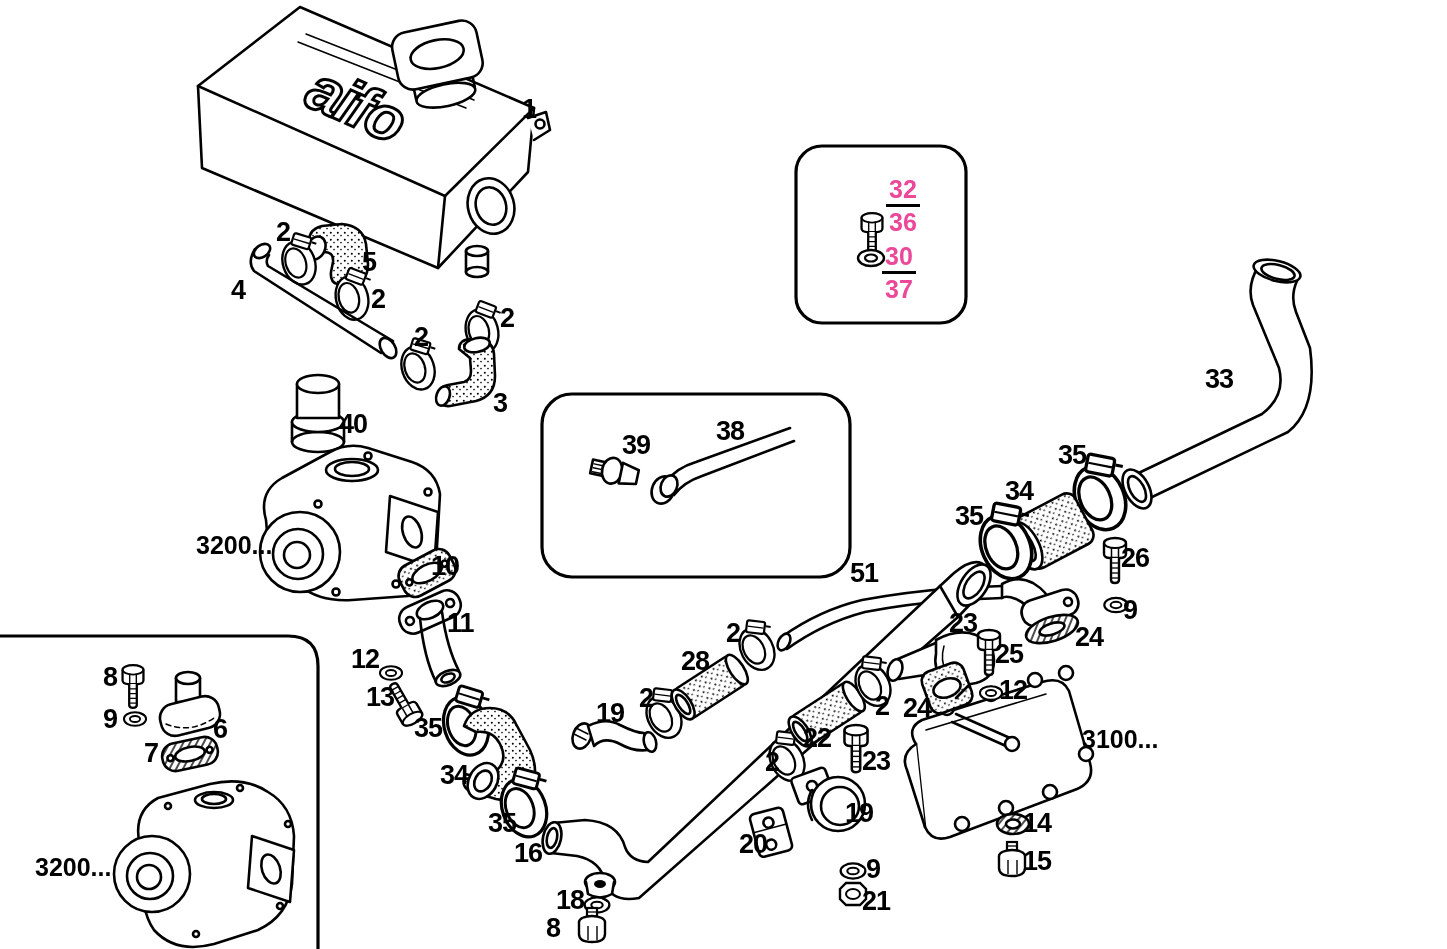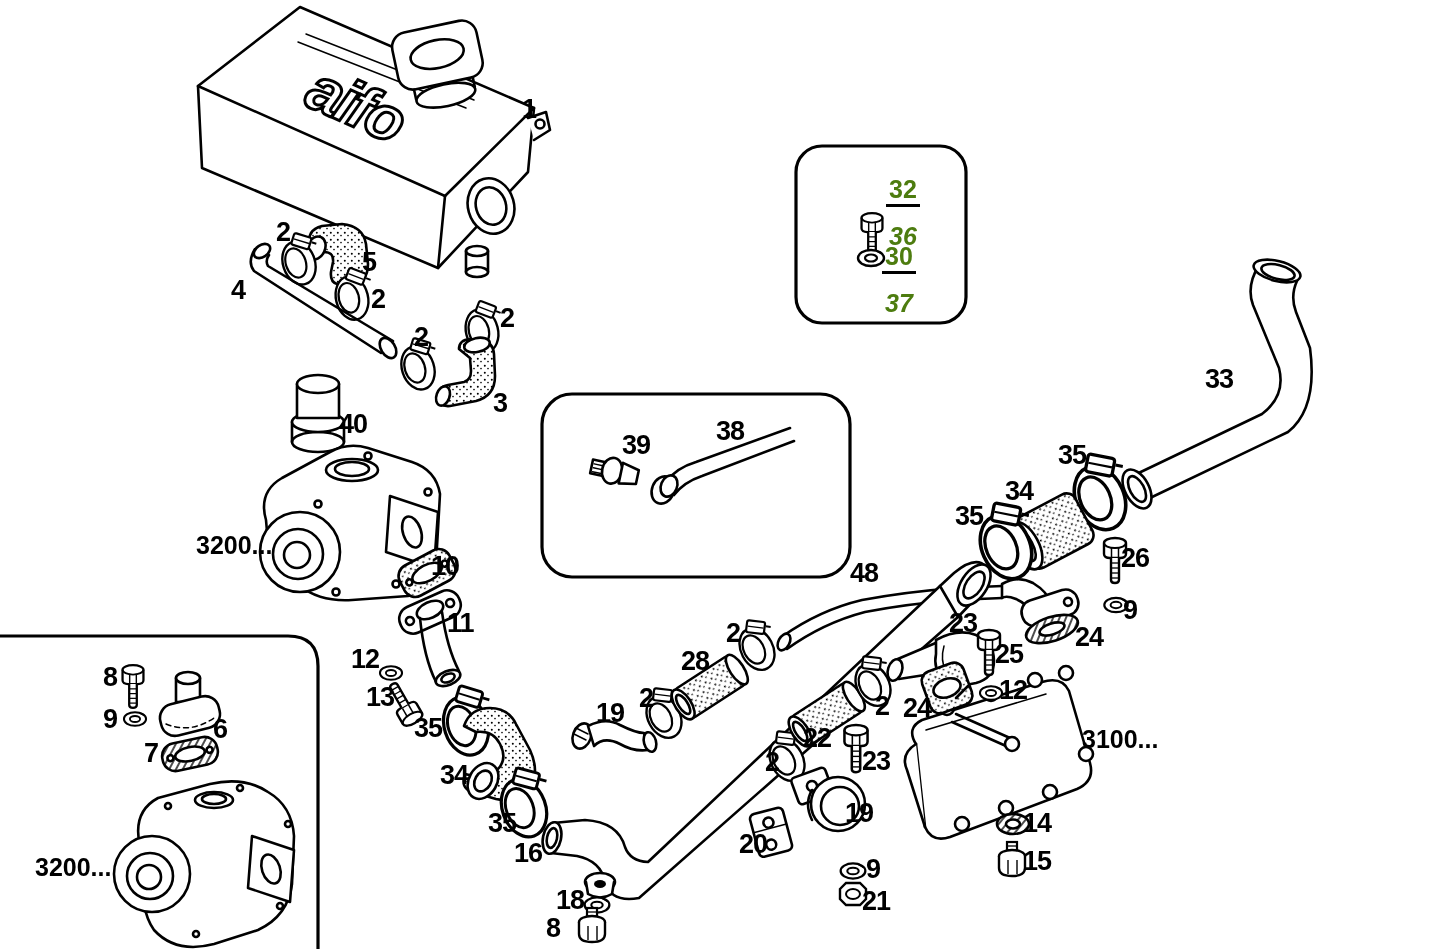--- a/index.html
+++ b/index.html
@@ -3,23 +3,23 @@
 <meta charset="utf-8">
 <style>
   html,body{margin:0;padding:0;background:#888;}
   .stage{position:relative;width:1447px;height:949px;background:#fff;overflow:hidden;
          font-family:"Liberation Sans",sans-serif;}
   .stage svg{position:absolute;left:0;top:0;}
   .lbl{position:absolute;font:700 27px "Liberation Sans",sans-serif;color:#000;
        letter-spacing:-1px;line-height:1;white-space:nowrap;}
   .ref{font-size:25px;letter-spacing:0;}
   .frac{position:absolute;text-align:center;font:700 25px "Liberation Sans",sans-serif;
-        color:#4d7c0f;line-height:1.05;}
+        color:#ec4899;line-height:1.05;}
   .frac .top{display:block;border-bottom:3px solid #000;padding:0 3px 2px;}
-  .frac .bot{display:block;padding-top:16px;font-style:italic;}
+  .frac .bot{display:block;padding-top:2px;}
   
   .ln{stroke:#000;stroke-width:2.6;fill:none;stroke-linecap:round;stroke-linejoin:round;}
   .fw{stroke:#000;stroke-width:2.6;fill:#fff;stroke-linecap:round;stroke-linejoin:round;}
   .fs{stroke:#000;stroke-width:2.6;fill:url(#stip);stroke-linejoin:round;}
   .fh{stroke:#000;stroke-width:2.6;fill:url(#hatch);stroke-linejoin:round;}
   .tn{stroke-width:1.5;}
   .tk{stroke-width:3.2;}
 </style>
 </head>
 <body>
@@ -386,21 +386,21 @@
   <span class="lbl" style="left:414px;top:715px">35</span>
   <span class="lbl" style="left:440px;top:762px">34</span>
   <span class="lbl" style="left:488px;top:810px">35</span>
   <span class="lbl" style="left:514px;top:840px">16</span>
   <span class="lbl" style="left:556px;top:887px">18</span>
   <span class="lbl" style="left:546px;top:915px">8</span>
   <span class="lbl" style="left:596px;top:700px">19</span>
   <span class="lbl" style="left:639px;top:685px">2</span>
   <span class="lbl" style="left:681px;top:648px">28</span>
   <span class="lbl" style="left:726px;top:620px">2</span>
-  <span class="lbl" style="left:850px;top:560px">48</span>
+  <span class="lbl" style="left:850px;top:560px">51</span>
   <span class="lbl" style="left:765px;top:749px">2</span>
   <span class="lbl" style="left:803px;top:725px">22</span>
   <span class="lbl" style="left:875px;top:693px">2</span>
   <span class="lbl" style="left:862px;top:748px">23</span>
   <span class="lbl" style="left:845px;top:800px">19</span>
   <span class="lbl" style="left:739px;top:831px">20</span>
   <span class="lbl" style="left:866px;top:856px">9</span>
   <span class="lbl" style="left:862px;top:888px">21</span>
   <span class="lbl" style="left:949px;top:610px">23</span>
   <span class="lbl" style="left:995px;top:641px">25</span>

